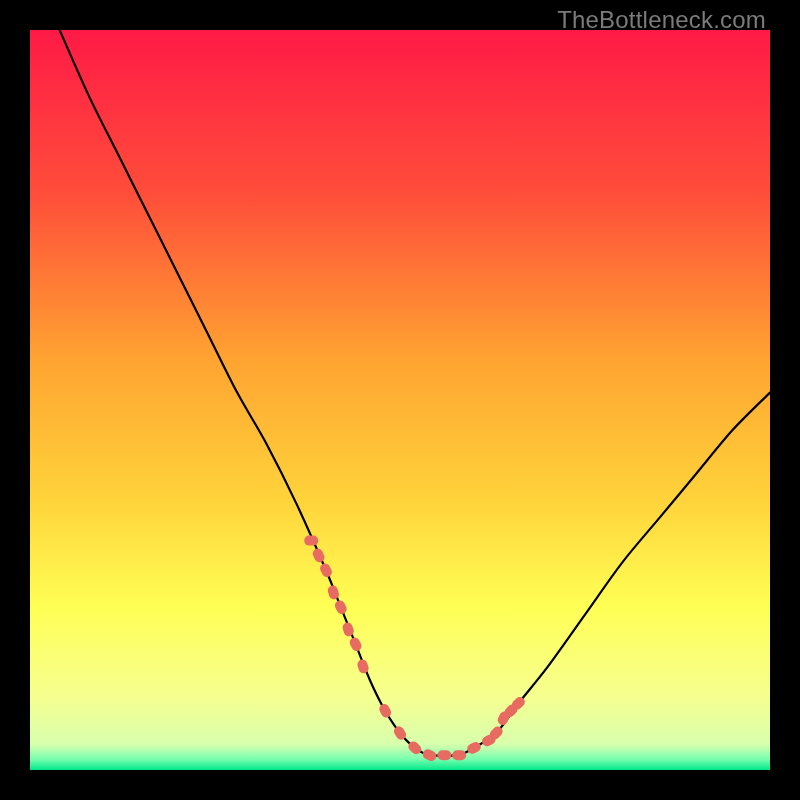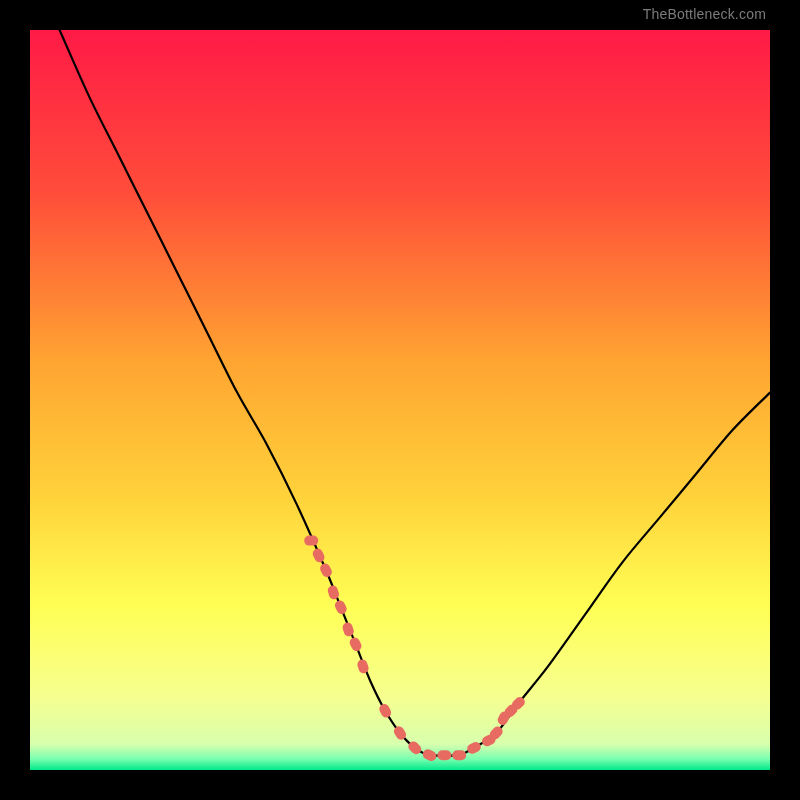--- a/index.html
+++ b/index.html
@@ -24,21 +24,21 @@
     left: 0;
     top: 0;
     width: 740px;
     height: 740px;
   }
   .watermark {
     position: absolute;
     top: 6px;
     right: 34px;
     color: #7b7b7b;
-    font-size: 14px;
+    font-size: 24px;
     font-weight: 500;
     letter-spacing: 0.2px;
   }
   svg {
     display: block;
   }
 </style>
 </head>
 <body>
 

